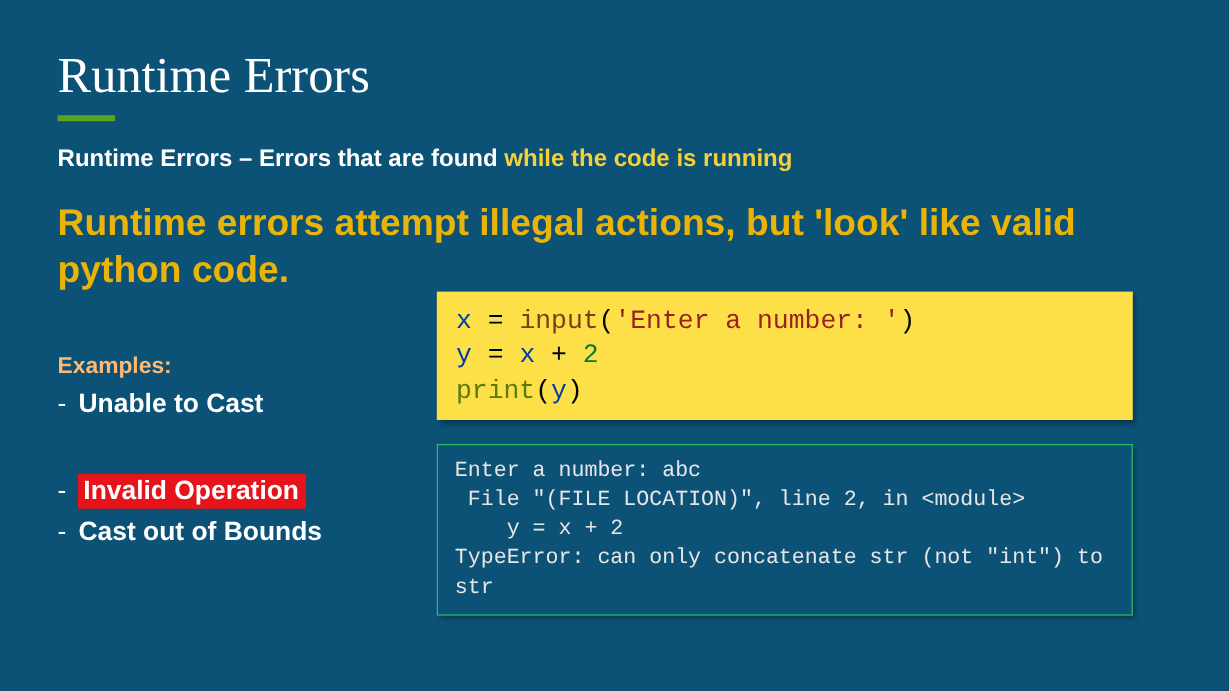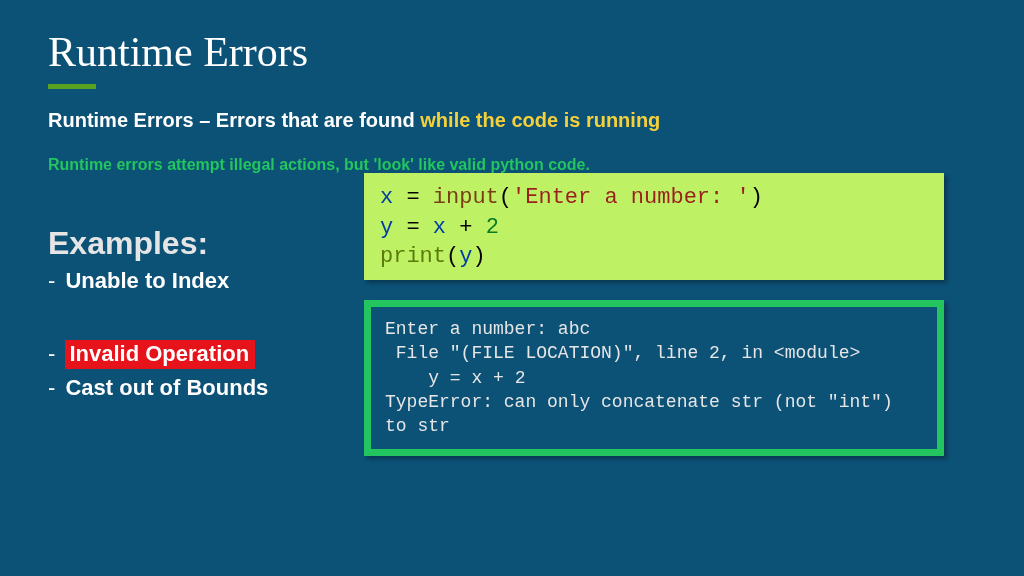--- a/index.html
+++ b/index.html
@@ -6,21 +6,21 @@
   body {
     width: 1024px;
     height: 576px;
     background: #0c5176;
     font-family: Georgia, 'Times New Roman', serif;
     color: #fff;
     overflow: hidden;
     position: relative;
   }
   .slide {
-    padding: 28px 48px 20px 48px;
+    padding: 40px 48px 20px 48px;
   }
   .title {
     font-size: 42px;
     font-weight: normal;
     font-family: Georgia, serif;
     color: #fff;
     margin-bottom: 8px;
   }
   .underline {
     width: 48px;
@@ -32,41 +32,41 @@
     font-family: Arial, Helvetica, sans-serif;
     font-size: 20px;
     font-weight: bold;
     color: #fff;
     margin-bottom: 22px;
     line-height: 1.3;
   }
   .def-line .yellow { color: #f4d03a; }
   .def-line2 {
     font-family: Arial, Helvetica, sans-serif;
-    font-size: 16px;
+    font-size: 31px;
     font-weight: bold;
-    color: #22c55e;
+    color: #eab308;
     line-height: 1.25;
     max-width: 900px;
   }
   .content-row {
     display: flex;
     margin-top: 8px;
     gap: 16px;
     align-items: flex-start;
   }
   .left-col {
     flex: 0 0 300px;
     padding-top: 42px;
   }
   .examples-heading {
     font-family: Arial, Helvetica, sans-serif;
-    font-size: 32px;
+    font-size: 19px;
     font-weight: bold;
-    color: #e5e5e5;
+    color: #fdba74;
     margin-bottom: 6px;
   }
   .example-item {
     font-family: Arial, Helvetica, sans-serif;
     font-size: 22px;
     font-weight: bold;
     color: #fff;
     margin: 6px 0;
   }
   .dash { color: #fff; font-weight: normal; margin-right: 4px; }
@@ -77,40 +77,40 @@
     display: inline-block;
     margin-top: 40px;
   }
   .right-col {
     flex: 1;
     max-width: 580px;
     padding-top: 0;
     margin-top: -10px;
   }
   .code-box {
-    background: #bef264;
+    background: #fde047;
     color: #000;
     font-family: 'Courier New', Courier, monospace;
     font-size: 22px;
     padding: 10px 16px 8px 16px;
     line-height: 1.35;
     box-shadow: 3px 3px 4px rgba(0,0,0,0.3);
     margin-bottom: 20px;
     white-space: pre;
   }
   .code-box .kw-var { color: #003ea5; }
   .code-box .fn { color: #7a3e15; }
   .code-box .paren { color: #000; }
   .code-box .str { color: #9a1f1f; }
   .code-box .num { color: #0a7a23; }
   .code-box .builtin { color: #5a7a0a; }
   .output-box {
     background: #0c5176;
     color: #e6e6e6;
-    border: 7px solid #22c55e;
+    border: 1px solid #22c55e;
     font-family: 'Courier New', Courier, monospace;
     font-size: 18px;
     padding: 10px 14px 10px 14px;
     line-height: 1.35;
     box-shadow: 3px 3px 4px rgba(0,0,0,0.3);
     white-space: pre-wrap;
   }
 </style>
 </head>
 <body>
@@ -121,21 +121,21 @@
 
   <p class="def-line">
     <span>Runtime Errors – Errors that are found </span><span class="yellow">while the code is running</span>
   </p>
 
   <p class="def-line2">Runtime errors attempt illegal actions, but 'look' like valid python code.</p>
 
   <div class="content-row">
     <div class="left-col">
       <div class="examples-heading">Examples:</div>
-      <div class="example-item"><span class="dash">-</span> <span>Unable to Index</span></div>
+      <div class="example-item"><span class="dash">-</span> <span>Unable to Cast</span></div>
       <div class="example-item"><span class="dash">-</span> <span class="highlight-red">Invalid Operation</span></div>
       <div class="example-item"><span class="dash">-</span> <span>Cast out of Bounds</span></div>
     </div>
 
     <div class="right-col">
       <div class="code-box"><span class="kw-var">x</span> = <span class="fn">input</span><span class="paren">(</span><span class="str">'Enter a number: '</span><span class="paren">)</span>
 <span class="kw-var">y</span> = <span class="kw-var">x</span> + <span class="num">2</span>
 <span class="builtin">print</span><span class="paren">(</span><span class="kw-var">y</span><span class="paren">)</span></div>
 
       <div class="output-box">Enter a number: abc

